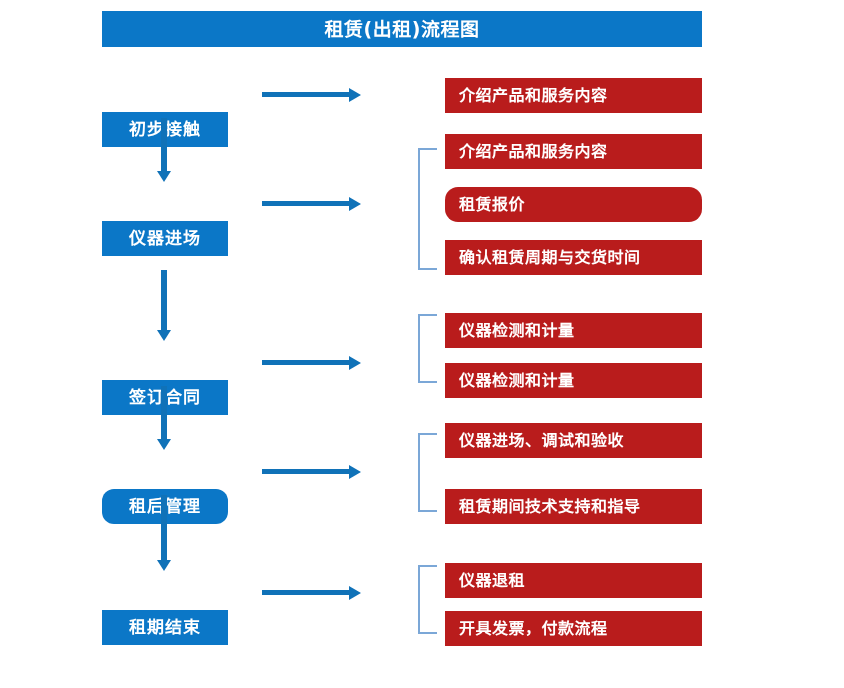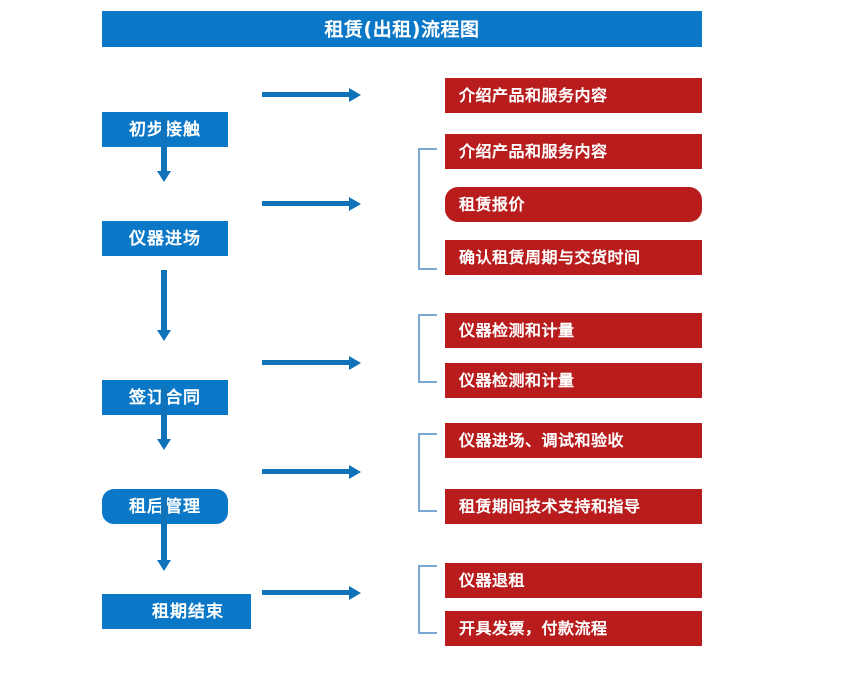--- a/index.html
+++ b/index.html
@@ -139,21 +139,21 @@
 <body>
 
 <div id="canvas">
 
   <div class="title-bar">租赁(出租)流程图</div>
 
   <div class="stage-box" style="top:78px;">初步接触</div>
   <div class="stage-box" style="top:187px;">仪器进场</div>
   <div class="stage-box" style="top:346px;">签订合同</div>
   <div class="stage-box" style="top:455px;border-radius:12px;">租后管理</div>
-  <div class="stage-box" style="top:560px;padding-left:23px;">租期结束</div>
+  <div class="stage-box" style="top:576px;">租期结束</div>
 
   <div class="v-arrow" style="top:118px; height:64px;">
     <div class="shaft" style="height:53px;"></div>
     <div class="head"></div>
   </div>
   <div class="v-arrow" style="top:270px; height:71px;">
     <div class="shaft" style="height:60px;"></div>
     <div class="head"></div>
   </div>
   <div class="v-arrow" style="top:386px; height:64px;">

